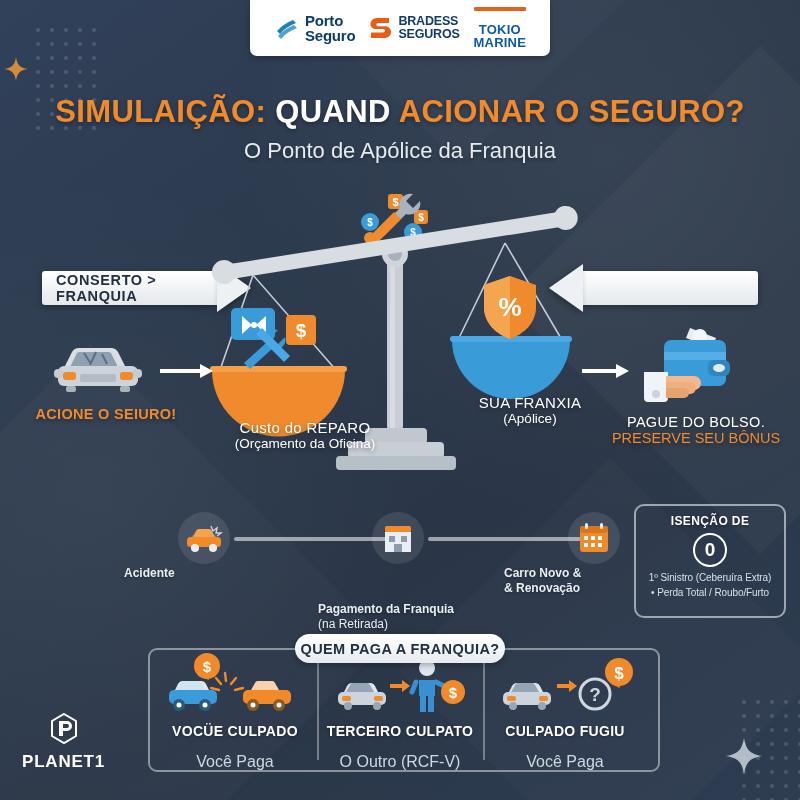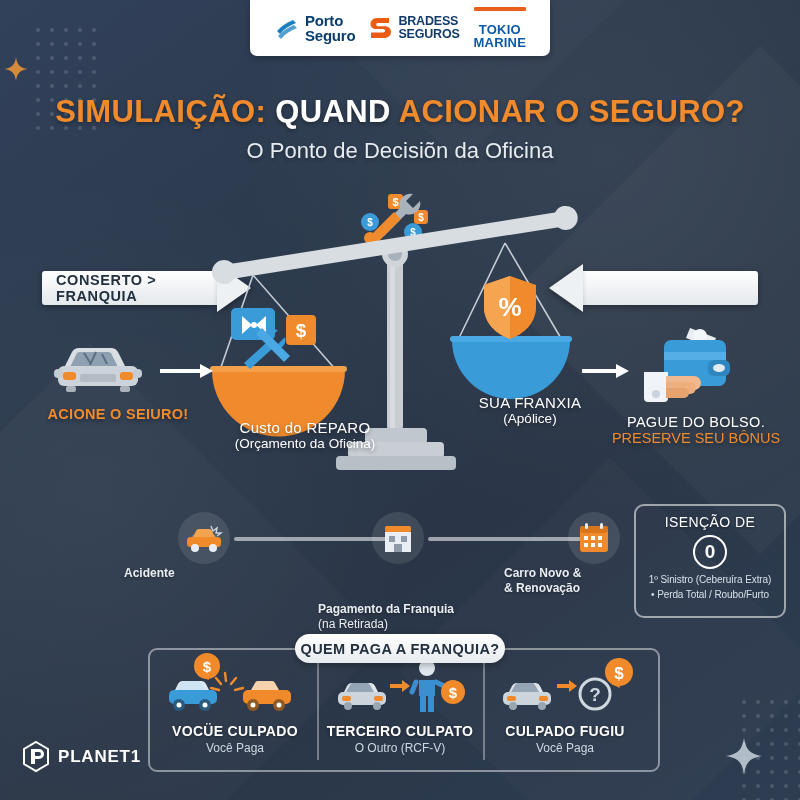--- a/index.html
+++ b/index.html
@@ -92,21 +92,21 @@
     filter: drop-shadow(-2px 2px 3px rgba(0,0,0,.3));
   }
 
   
   .lbl { position: absolute; text-align: center; text-shadow: 0 2px 4px rgba(0,0,0,.4); }
   .lbl .l1 { font-size: 15px; font-weight: normal; letter-spacing: .3px; }
   .lbl .l2 { font-size: 13.5px; }
   .l-white .l1, .l-white .l2 { color: #ffffff; }
   .l-orange .l1, .l-orange .l2 { color: #f08a2b; }
 
-  #lbl-left  { left: 18px;   top: 406px; width: 200px; }
+  #lbl-left  { left: 6px;   top: 406px; width: 200px; }
   #lbl-left .l1, #lbl-left .l2 { font-weight: bold; font-size: 14.5px; letter-spacing: .3px; }
   #lbl-cost  { left: 205px; top: 419px; width: 200px; }
   #lbl-fran  { left: 440px; top: 394px; width: 180px; }
   #lbl-right { left: 596px; top: 414px; width: 200px; }
   #lbl-right .l1 { color: #ffffff; font-size: 14.5px; }
   #lbl-right .l2 { color: #f08a2b; font-size: 14.5px; font-weight: normal; }
 
   
   #timeline { position: absolute; left: 176px; top: 512px; width: 450px; height: 100px; }
   .tl-node { position: absolute; top: 0; width: 52px; height: 52px; border-radius: 50%;
@@ -117,21 +117,21 @@
   .tl-bar { position: absolute; top: 25px; height: 4px; background: rgba(255,255,255,.55); border-radius: 2px; }
   .tl-dot { position: absolute; top: 21px; width: 12px; height: 12px; border-radius: 50%;
             background: #ffffff; box-shadow: 0 0 0 1px rgba(0,0,0,.08); }
 
   
   #isencao {
     position: absolute; right: 14px; top: 504px; width: 152px; height: 114px;
     border: 2px solid rgba(255,255,255,.55); border-radius: 10px;
     padding-top: 8px; text-align: center;
   }
-  #isencao .i-t { color: #ffffff; font-size: 14px; font-weight: normal; letter-spacing: .4px;
+  #isencao .i-t { color: #ffffff; font-size: 12px; font-weight: bold; letter-spacing: .4px;
                   text-shadow: 0 1px 3px rgba(0,0,0,.4); }
   #isencao .i-circle {
     width: 34px; height: 34px; margin: 5px auto 4px; border-radius: 50%;
     border: 2.5px solid #ffffff; display: flex; align-items: center; justify-content: center;
     color: #ffffff; font-size: 19px; font-weight: bold;
   }
   #isencao .i-b { color: #d7e0e8; font-size: 10px; line-height: 1.45; letter-spacing: -.1px; }
 
   
   #panel {
@@ -142,28 +142,28 @@
     position: absolute; left: 295px; top: 634px; width: 210px; height: 29px;
     background: linear-gradient(180deg,#ffffff,#e7ebee); border-radius: 15px;
     display: flex; align-items: center; justify-content: center;
     color: #22303f; font-size: 14.5px; font-weight: bold; letter-spacing: .4px;
     box-shadow: 0 2px 6px rgba(0,0,0,.3); z-index: 3;
   }
   .pcell { position: absolute; top: 652px; width: 170px; text-align: center; }
   .pcell .pi { height: 62px; display: flex; align-items: flex-end; justify-content: center; }
   .pcell .p1 { color: #ffffff; font-size: 14px; font-weight: bold; letter-spacing: .3px;
                margin-top: 9px; text-shadow: 0 1px 3px rgba(0,0,0,.4); }
-  .pcell .p2 { color: #cfd8e1; font-size: 12px; margin-top: 2px; }
+  .pcell .p2 { color: #cfd8e1; font-size: 16px; margin-top: 14px; }
   #pcell-0 { left: 150px; }
   #pcell-1 { left: 315px; }
   #pcell-2 { left: 480px; }
   .pdiv { position: absolute; top: 660px; width: 2px; height: 100px; background: rgba(255,255,255,.35); }
 
   
-  #logo { position: absolute; left: 22px; bottom: 28px; display: flex; align-items: center; gap: 8px; }
+  #logo { position: absolute; left: 22px; bottom: 28px; display: flex; align-items: center; gap: 8px; flex-direction: column; }
   #logo .mark {
     width: 28px; height: 31px; display: flex; align-items: center; justify-content: center;
   }
   #logo .ltext { color: #ffffff; font-size: 17px; font-weight: bold; letter-spacing: .8px; }
 
   svg { display: block; overflow: visible; }
 </style>
 </head>
 <body>
 
@@ -304,21 +304,21 @@
         <span>MARINE</span>
       </div>
     </div>
   </div>
 
   <div id="title">
     <span class="o">SIMULAIÇÃO:</span>
     <span class="w">QUAND</span>
     <span class="o">ACIONAR O SEGURO?</span>
   </div>
-  <div id="subtitle">O Ponto de Decisiõn da Oficina</div>
+  <div id="subtitle">O Ponto de Apólice da Franquia</div>
 
   <div class="banner" id="banner-left">
     <span>CONSERTO &gt; FRANQUIA</span>
     <span class="tip"></span>
   </div>
   <div class="banner" id="banner-right">
     <span class="tip"></span>
   </div>
 
   <div style="position:absolute; left:170px; top:180px; width:460px; height:300px;">

